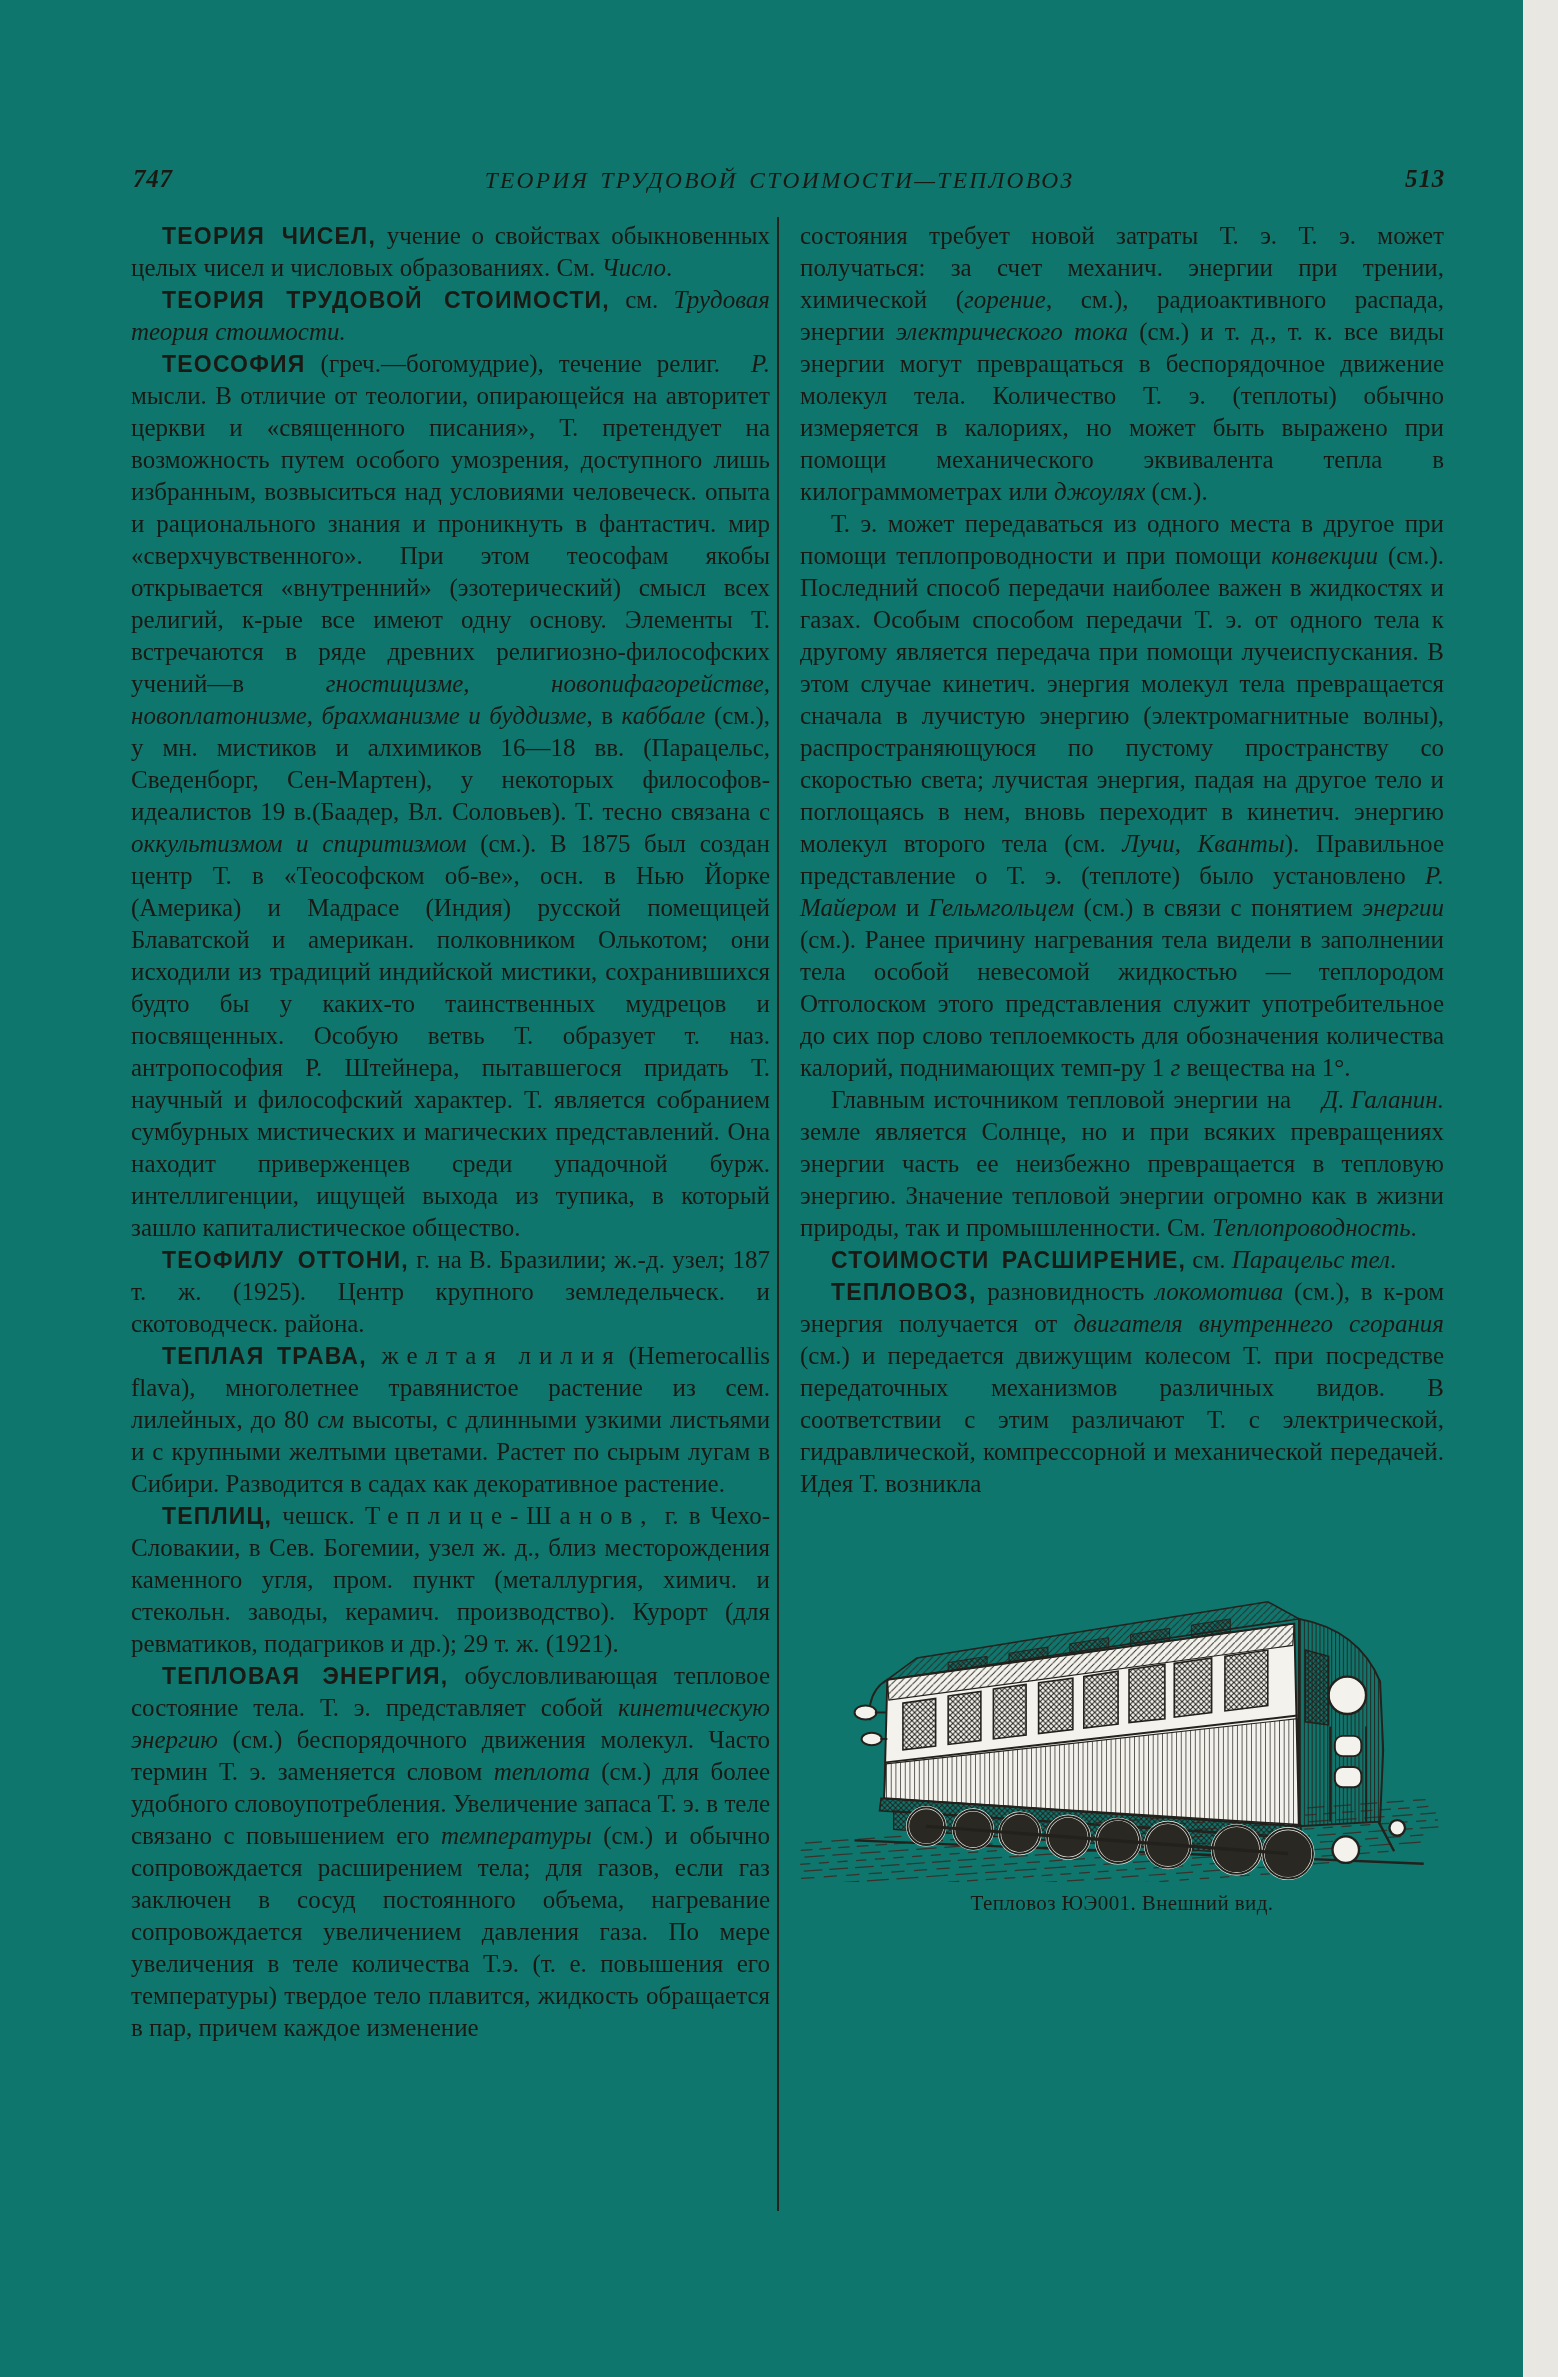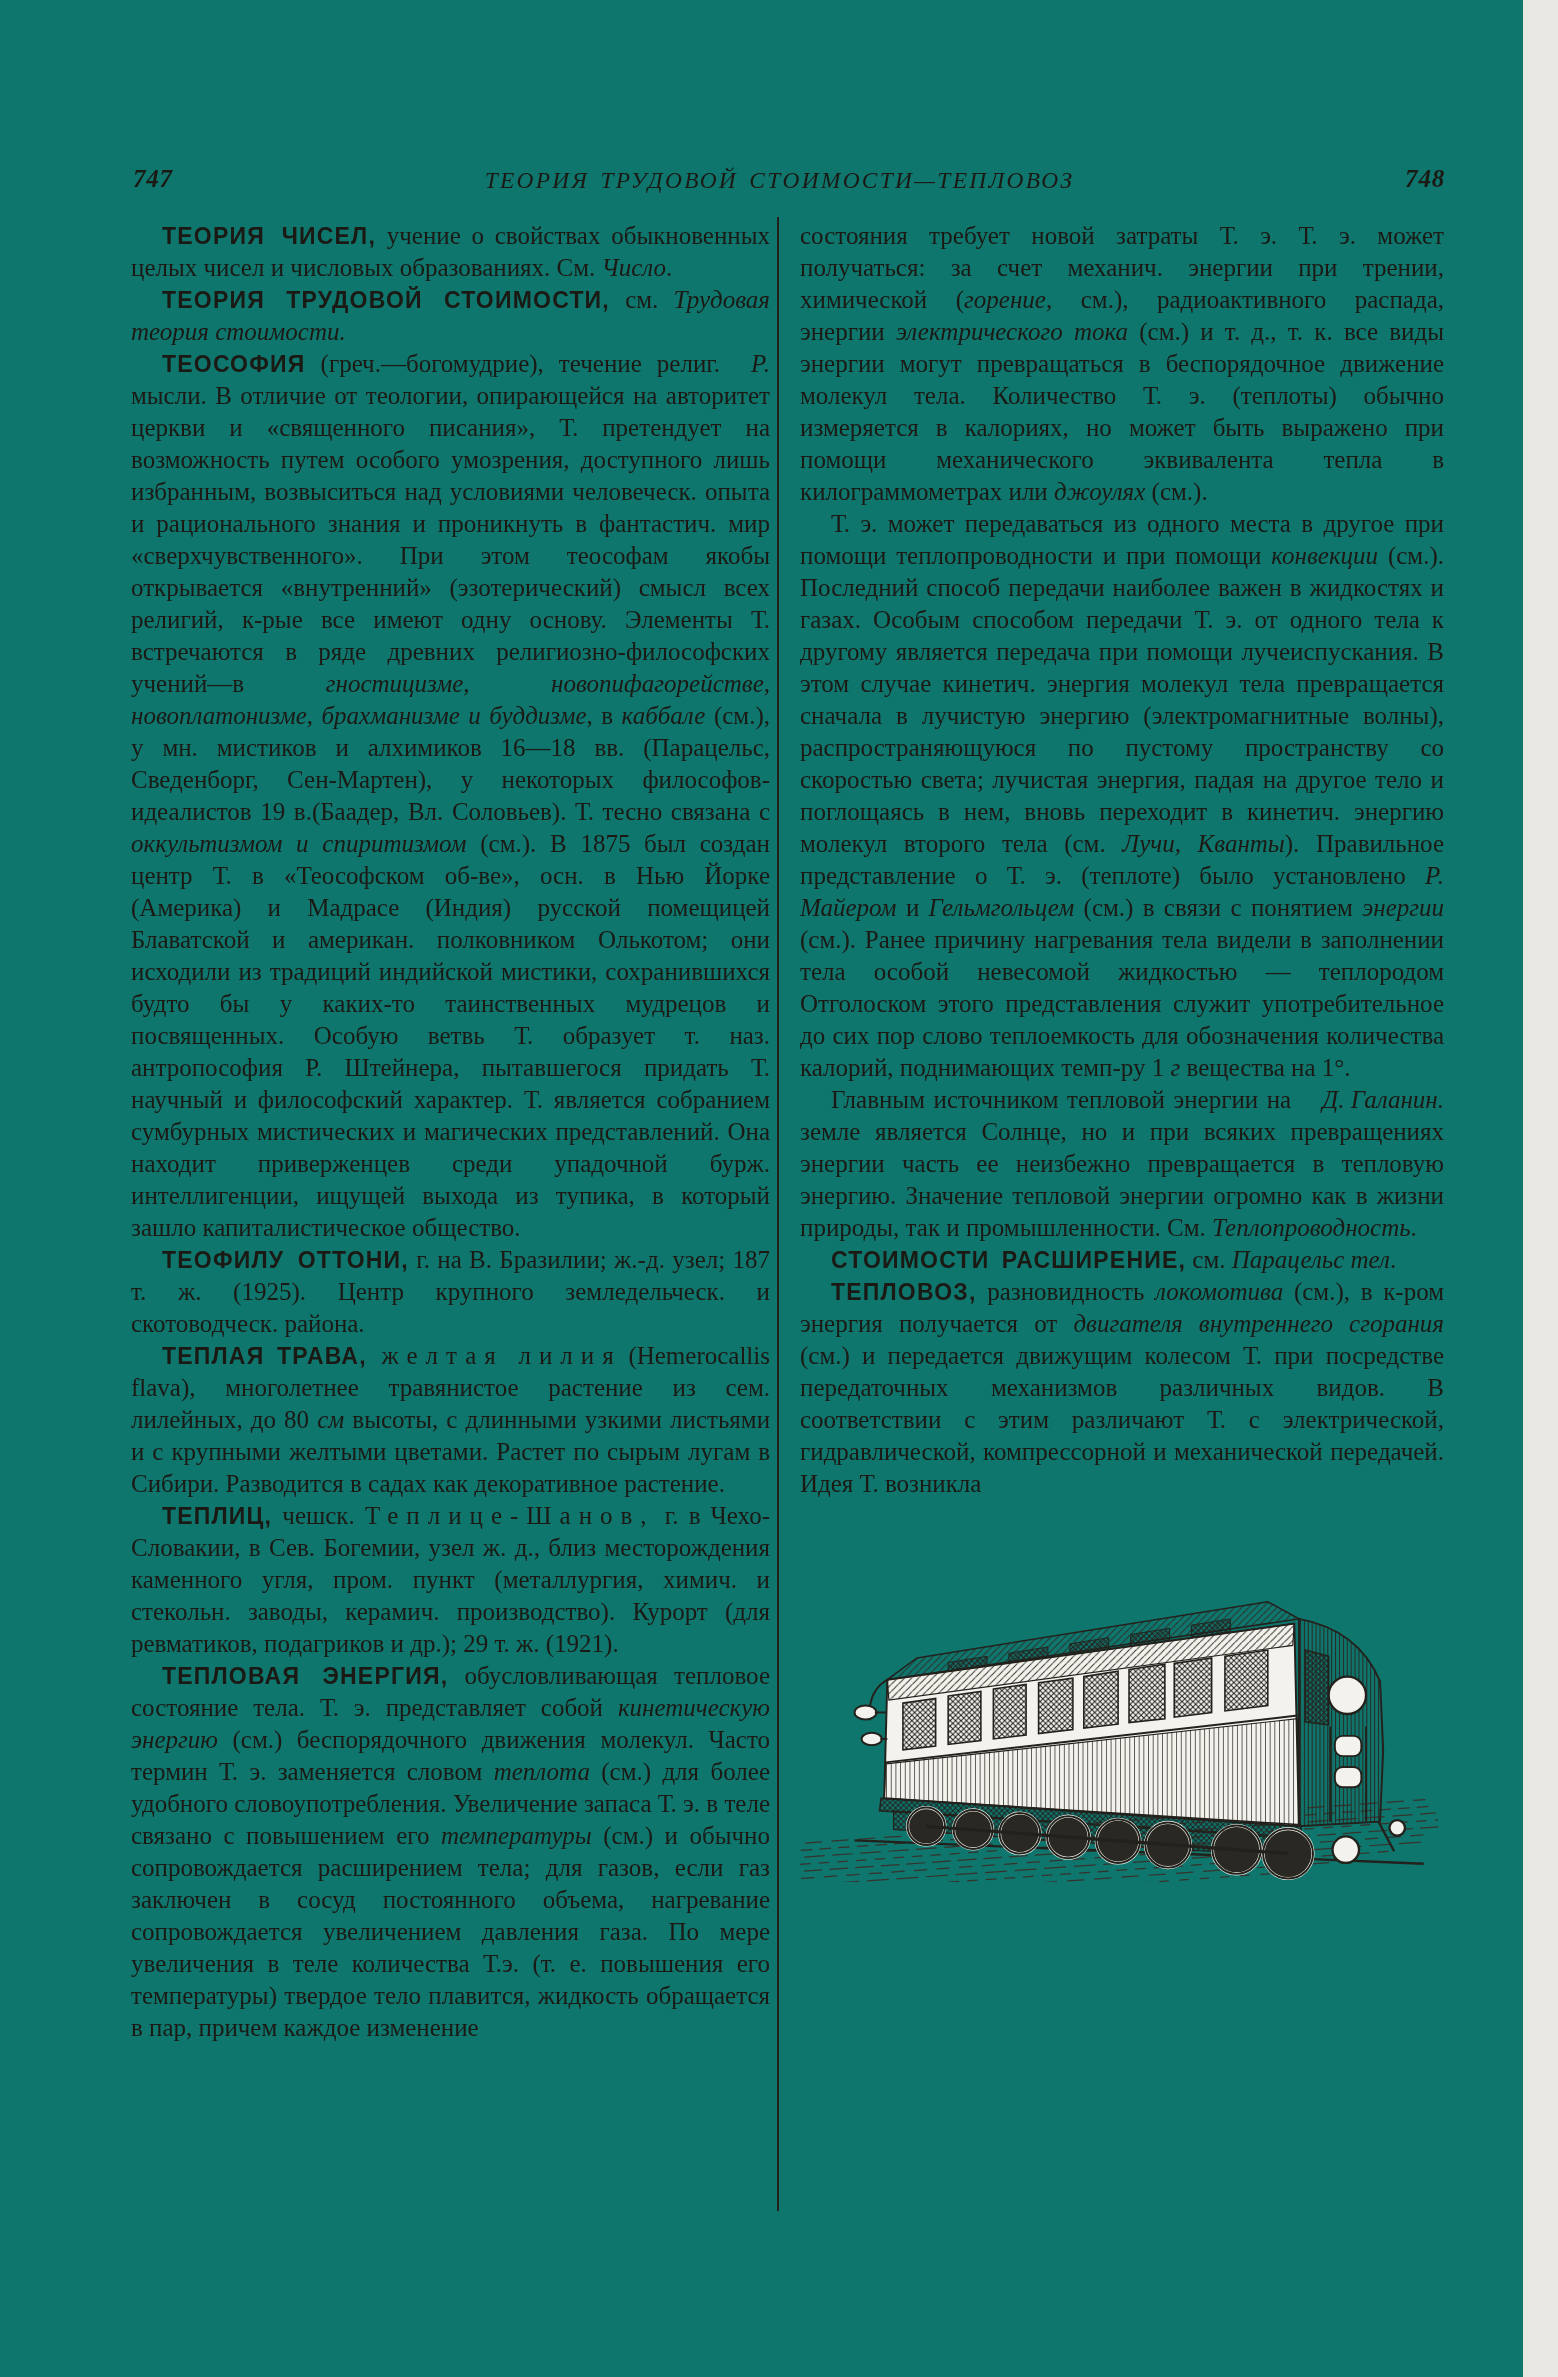--- a/index.html
+++ b/index.html
@@ -75,21 +75,21 @@
     letter-spacing:0.4px;
   }
 </style>
 </head>
 <body>
 
 <div class="page">
 
   <div class="runhead-num left">747</div>
   <div class="runhead-title">ТЕОРИЯ ТРУДОВОЙ СТОИМОСТИ—ТЕПЛОВОЗ</div>
-  <div class="runhead-num right">748</div>
+  <div class="runhead-num right">513</div>
 
   <div class="divider"></div>
 
   <div class="col left">
       <p><span class="r-h">ТЕОРИЯ ЧИСЕЛ,</span><span class="r-n"> учение о свойствах обыкновенных целых чисел и числовых образованиях. См. </span><span class="r-i">Число</span><span class="r-n">.</span></p>
       <p><span class="r-h">ТЕОРИЯ ТРУДОВОЙ СТОИМОСТИ,</span><span class="r-n"> см. </span><span class="r-i">Трудовая теория стоимости.</span></p>
       <p><span class="sign">Р.</span><span class="r-h">ТЕОСОФИЯ</span><span class="r-n"> (греч.—богомудрие), течение религ. мысли. В отличие от теологии, опирающейся на авторитет церкви и «священного писания», Т. претендует на возможность путем особого умозрения, доступного лишь избранным, возвыситься над условиями человеческ. опыта и рационального знания и проникнуть в фантастич. мир «сверхчувственного». При этом теософам якобы открывается «внутренний» (эзотерический) смысл всех религий, к-рые все имеют одну основу. Элементы Т. встречаются в ряде древних религиозно-философских учений—в </span><span class="r-i">гностицизме, новопифагорействе, новоплатонизме, брахманизме и буддизме</span><span class="r-n">, в </span><span class="r-i">каббале</span><span class="r-n"> (см.), у мн. мистиков и алхимиков 16—18 вв. (Парацельс, Сведенборг, Сен-Мартен), у некоторых философов-идеалистов 19 в.(Баадер, Вл. Соловьев). Т. тесно связана с </span><span class="r-i">оккультизмом и спиритизмом</span><span class="r-n"> (см.). В 1875 был создан центр Т. в «Теософском об-ве», осн. в Нью Йорке (Америка) и Мадрасе (Индия) русской помещицей Блаватской и американ. полковником Олькотом; они исходили из традиций индийской мистики, сохранившихся будто бы у каких-то таинственных мудрецов и посвященных. Особую ветвь Т. образует т. наз. антропософия Р. Штейнера, пытавшегося придать Т. научный и философский характер. Т. является собранием сумбурных мистических и магических представлений. Она находит приверженцев среди упадочной бурж. интеллигенции, ищущей выхода из тупика, в который зашло капиталистическое общество.</span></p>
       <p><span class="r-h">ТЕОФИЛУ ОТТОНИ,</span><span class="r-n"> г. на В. Бразилии; ж.-д. узел; 187 т. ж. (1925). Центр крупного земледельческ. и скотоводческ. района.</span></p>
       <p><span class="r-h">ТЕПЛАЯ ТРАВА,</span><span class="r-sp"> желтая лилия</span><span class="r-n"> (Hemerocallis flava), многолетнее травянистое растение из сем. лилейных, до 80 </span><span class="r-i">см</span><span class="r-n"> высоты, с длинными узкими листьями и с крупными желтыми цветами. Растет по сырым лугам в Сибири. Разводится в садах как декоративное растение.</span></p>
       <p><span class="r-h">ТЕПЛИЦ,</span><span class="r-n"> чешск. </span><span class="r-sp">Теплице-Шанов,</span><span class="r-n"> г. в Чехо-Словакии, в Сев. Богемии, узел ж. д., близ месторождения каменного угля, пром. пункт (металлургия, химич. и стекольн. заводы, керамич. производство). Курорт (для ревматиков, подагриков и др.); 29 т. ж. (1921).</span></p>
@@ -210,18 +210,19 @@
             <circle cx="472" cy="422" r="29"></circle>
             <circle cx="560" cy="428" r="31"></circle>
             <circle cx="626" cy="433" r="32"></circle>
           </g>
           <line x1="162" y1="398" x2="626" y2="433" stroke="#23211c" stroke-width="4"></line>
           <circle cx="700" cy="428" r="17" fill="#f3f2ec" stroke="#23211c" stroke-width="3"></circle>
           <line x1="742" y1="392" x2="762" y2="430" stroke="#23211c" stroke-width="3"></line>
           <circle cx="766" cy="400" r="10" fill="#f3f2ec" stroke="#23211c" stroke-width="3"></circle>
         </g>
       </svg>
+      <div class="fig-caption">Тепловоз ЮЭ001. Внешний вид.</div>
     </div>
 
   </div>
 
 </div>
 
 
 </body></html>

